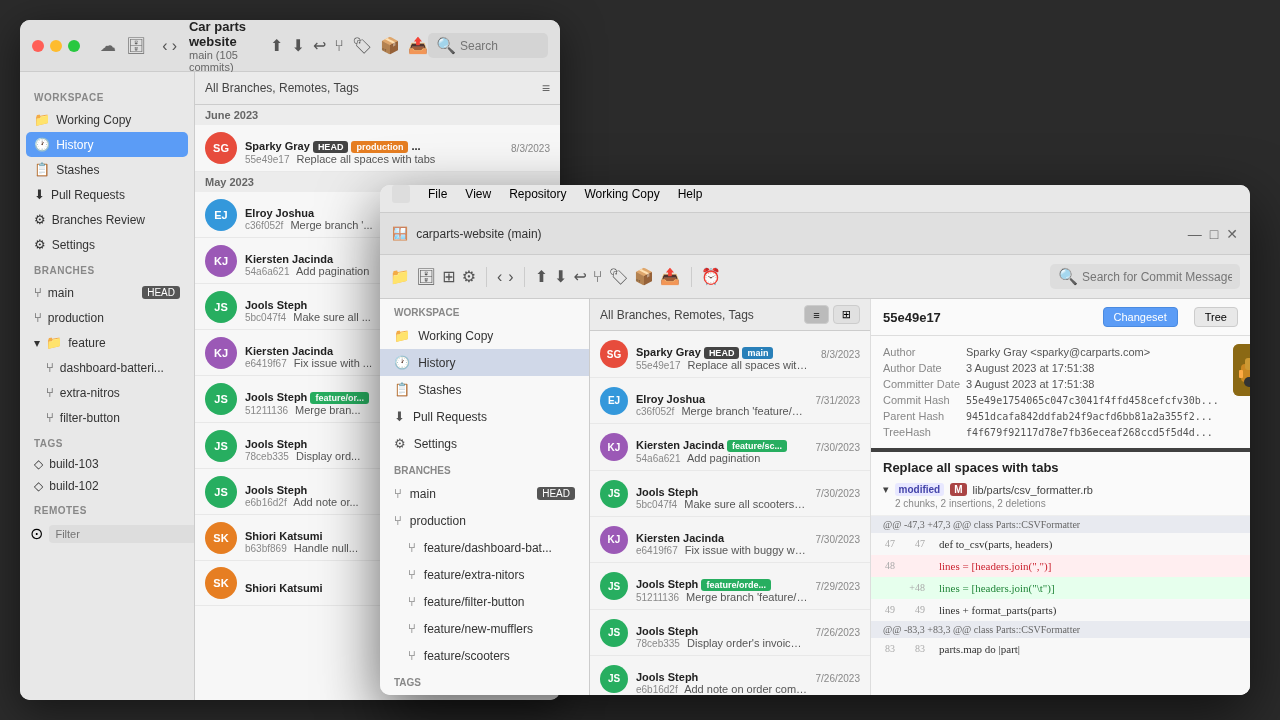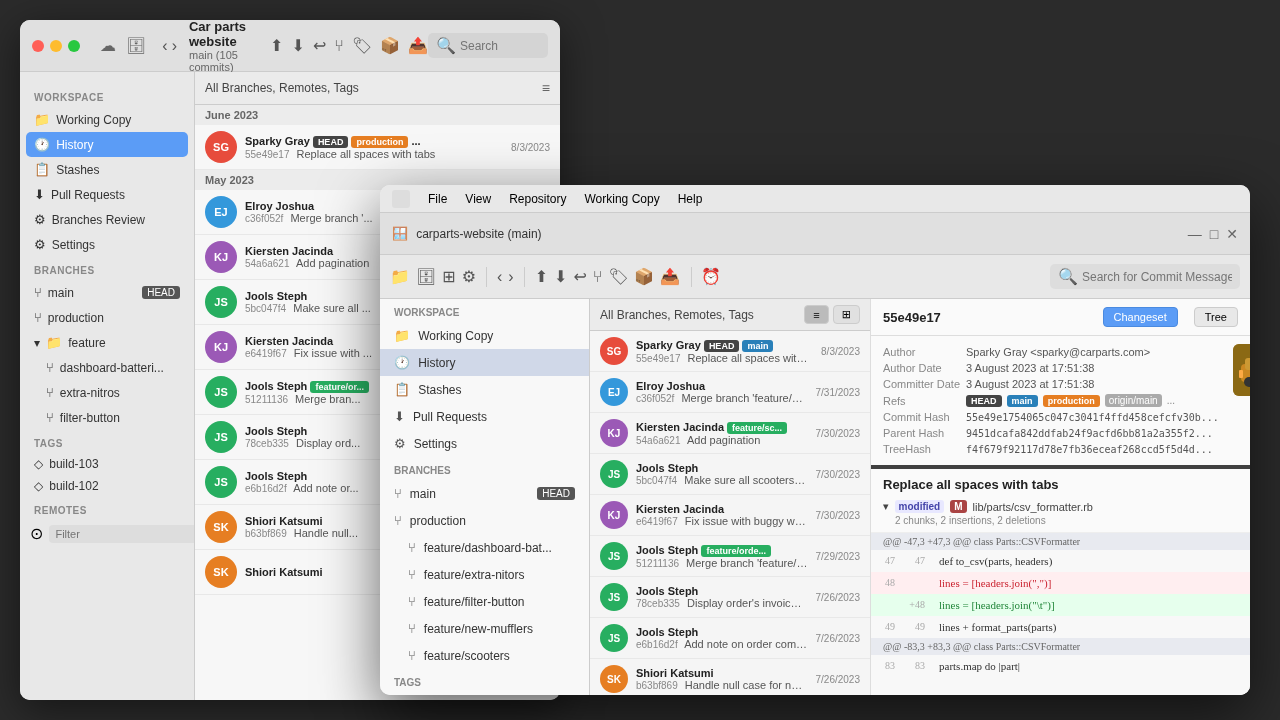--- a/index.html
+++ b/index.html
@@ -199,21 +199,21 @@
       border-radius: 50%;
       flex-shrink: 0;
       display: flex;
       align-items: center;
       justify-content: center;
       font-size: 11px;
       font-weight: 600;
       color: white;
     }
     .commit-info { flex: 1; min-width: 0; }
-    .commit-author { font-size: 11px; font-weight: 600; color: #222; }
+    .commit-author { font-size: 11px; font-weight: 600; color: #222; margin-top: 9px; }
     .commit-hash { font-size: 10px; color: #888; margin-right: 4px; }
     .commit-message { font-size: 11px; color: #555; white-space: nowrap; overflow: hidden; text-overflow: ellipsis; }
     .commit-date { font-size: 10px; color: #888; flex-shrink: 0; }
     .tag-badge {
       display: inline-block;
       font-size: 9px;
       padding: 1px 5px;
       border-radius: 3px;
       font-weight: 600;
     }
@@ -625,21 +625,21 @@
             <div class="commit-message"></div>
           </div>
         </div>
       </div>
     </div>
   </div>
 </div>
 
 <div class="overlay-window">
 
-  <div style="background:#e8e8e8; height:28px; display:flex; align-items:center; padding:0 12px; gap:2px; border-bottom:1px solid #ccc; flex-shrink:0;">
+  <div style="background:#e8e8e8; height:28px; display:flex; padding:0 12px; gap:2px; border-bottom:1px solid #ccc; flex-shrink:0;">
     <div style="width:18px;height:18px;background:#ddd;border-radius:3px;margin-right:8px;"></div>
     <span style="font-size:12px;padding:2px 8px;cursor:pointer;">File</span>
     <span style="font-size:12px;padding:2px 8px;cursor:pointer;">View</span>
     <span style="font-size:12px;padding:2px 8px;cursor:pointer;">Repository</span>
     <span style="font-size:12px;padding:2px 8px;cursor:pointer;">Working Copy</span>
     <span style="font-size:12px;padding:2px 8px;cursor:pointer;">Help</span>
   </div>
 
   <div class="overlay-title-bar">
     <span class="window-icon">🪟</span>
@@ -841,30 +841,20 @@
             </tr>
             <tr>
               <td>Author Date</td>
               <td>3 August 2023 at 17:51:38</td>
             </tr>
             <tr>
               <td>Committer Date</td>
               <td>3 August 2023 at 17:51:38</td>
             </tr>
             <tr>
-              <td>Refs</td>
-              <td>
-                <span class="tag-badge tag-head">HEAD</span>
-                <span class="tag-badge tag-main" style="margin-left:2px;">main</span>
-                <span class="tag-badge tag-production" style="margin-left:2px;">production</span>
-                <span style="font-size:10px; margin-left:2px; background:#aaa; color:white; padding:1px 4px; border-radius:3px;">origin/main</span>
-                <span style="font-size:10px;color:#888;margin-left:2px;">...</span>
-              </td>
-            </tr>
-            <tr>
               <td>Commit Hash</td>
               <td style="font-family:monospace;font-size:10px;">55e49e1754065c047c3041f4ffd458cefcfv30b...</td>
             </tr>
             <tr>
               <td>Parent Hash</td>
               <td style="font-family:monospace;font-size:10px;">9451dcafa842ddfab24f9acfd6bb81a2a355f2...</td>
             </tr>
             <tr>
               <td>TreeHash</td>
               <td style="font-family:monospace;font-size:10px;">f4f679f92117d78e7fb36eceaf268ccd5f5d4d...</td>

